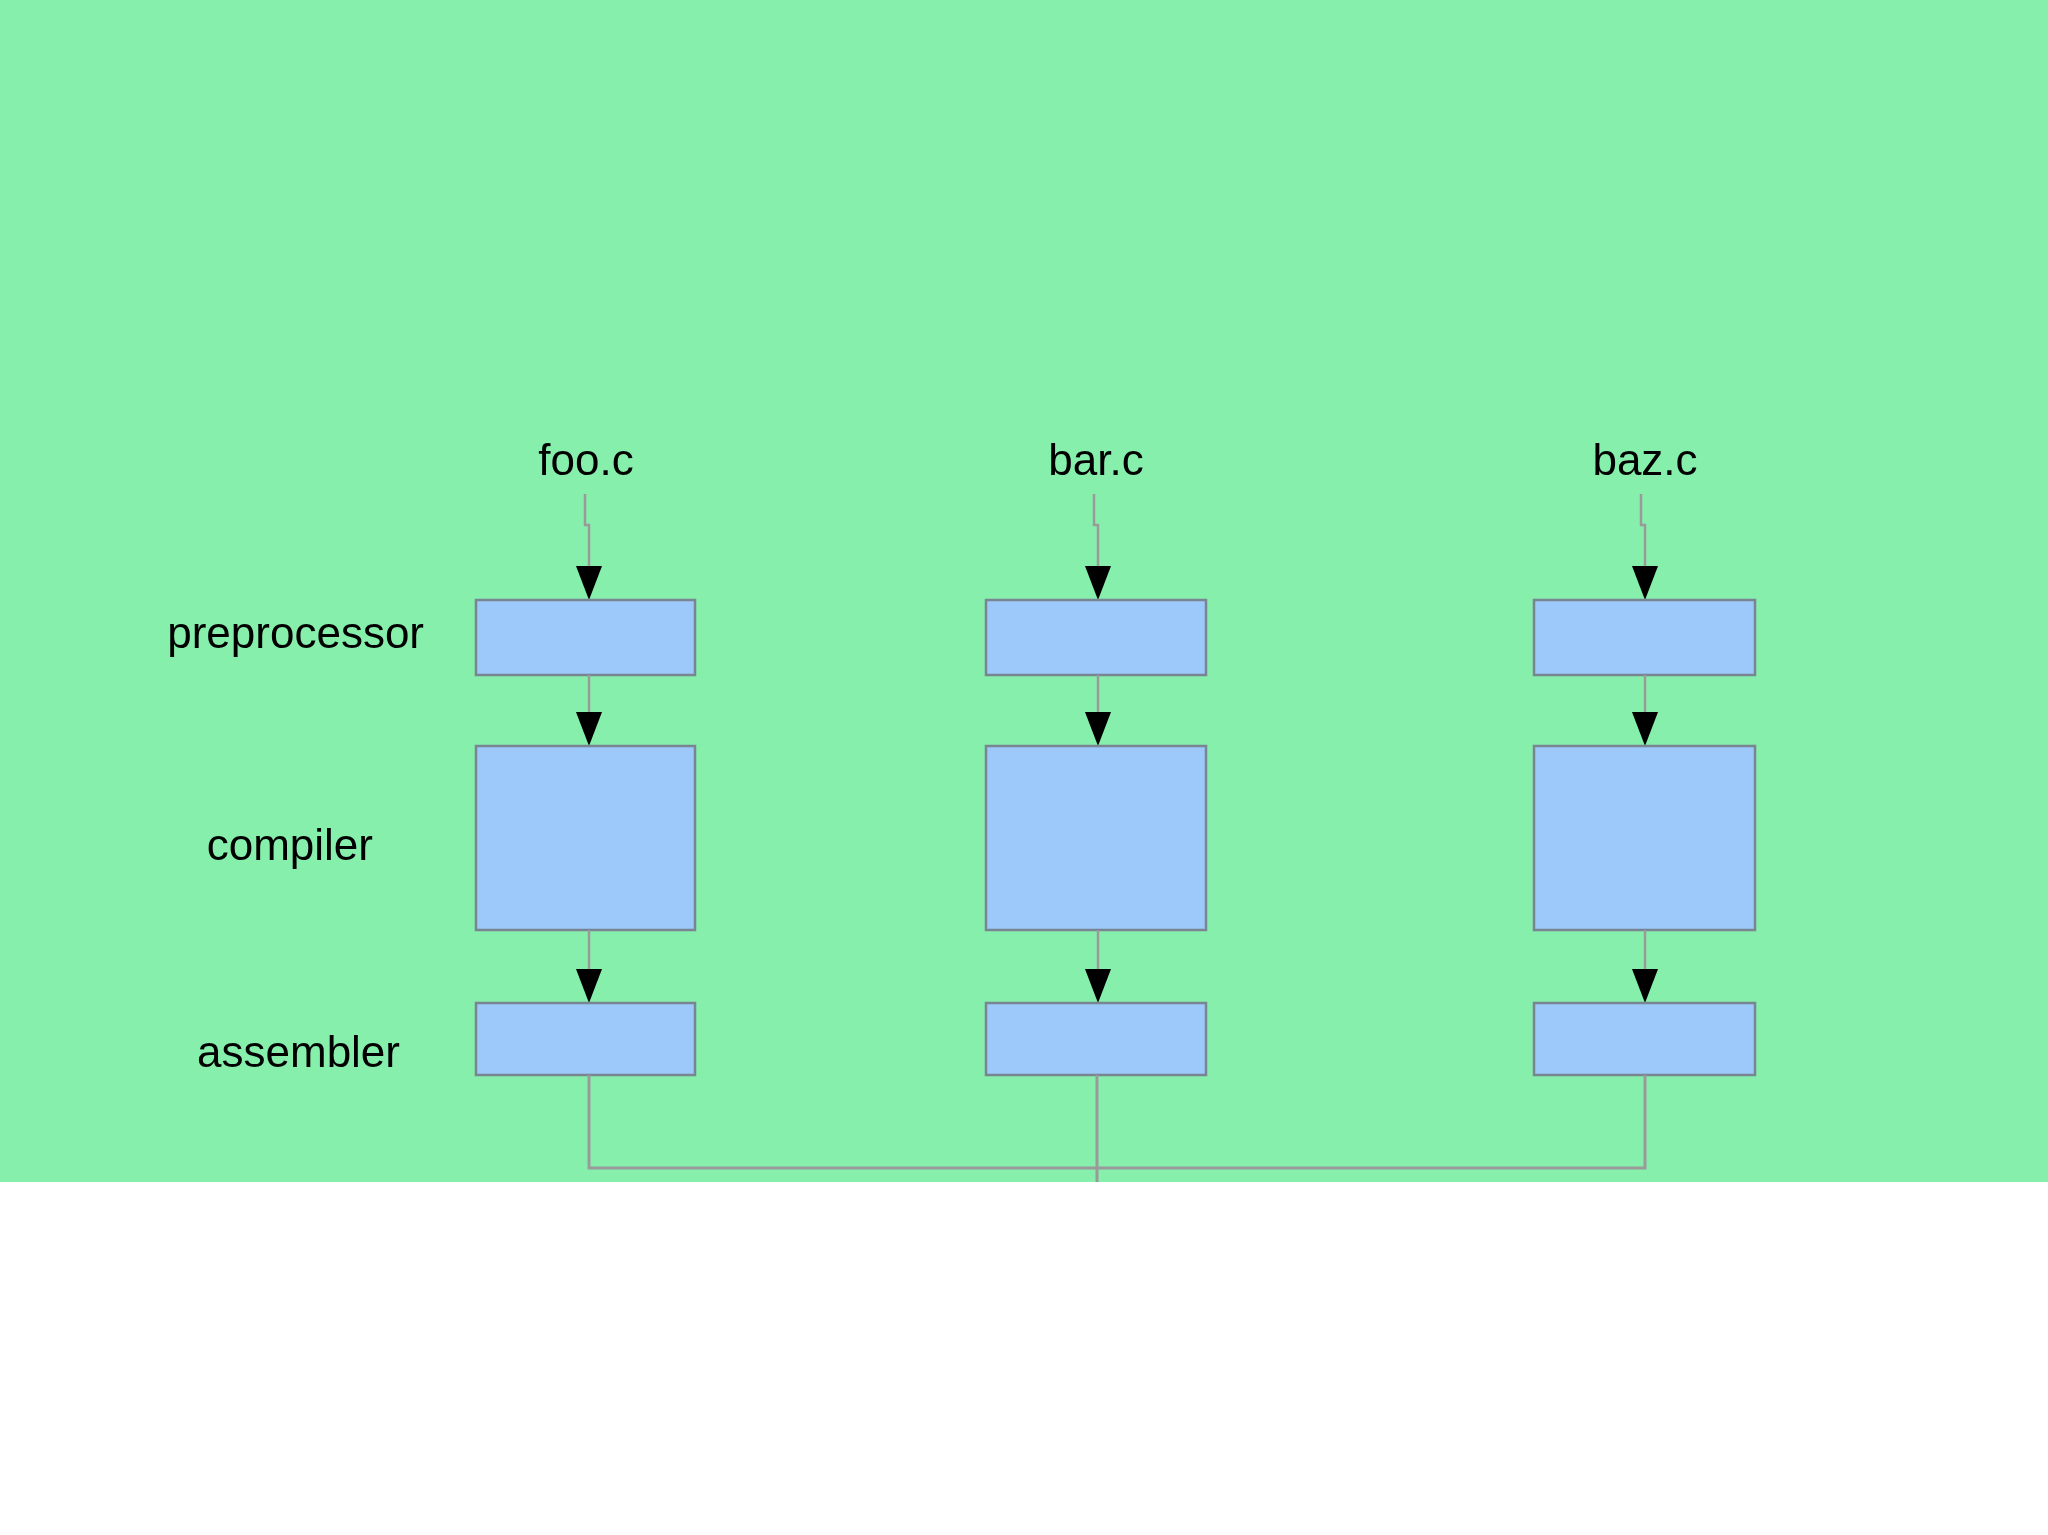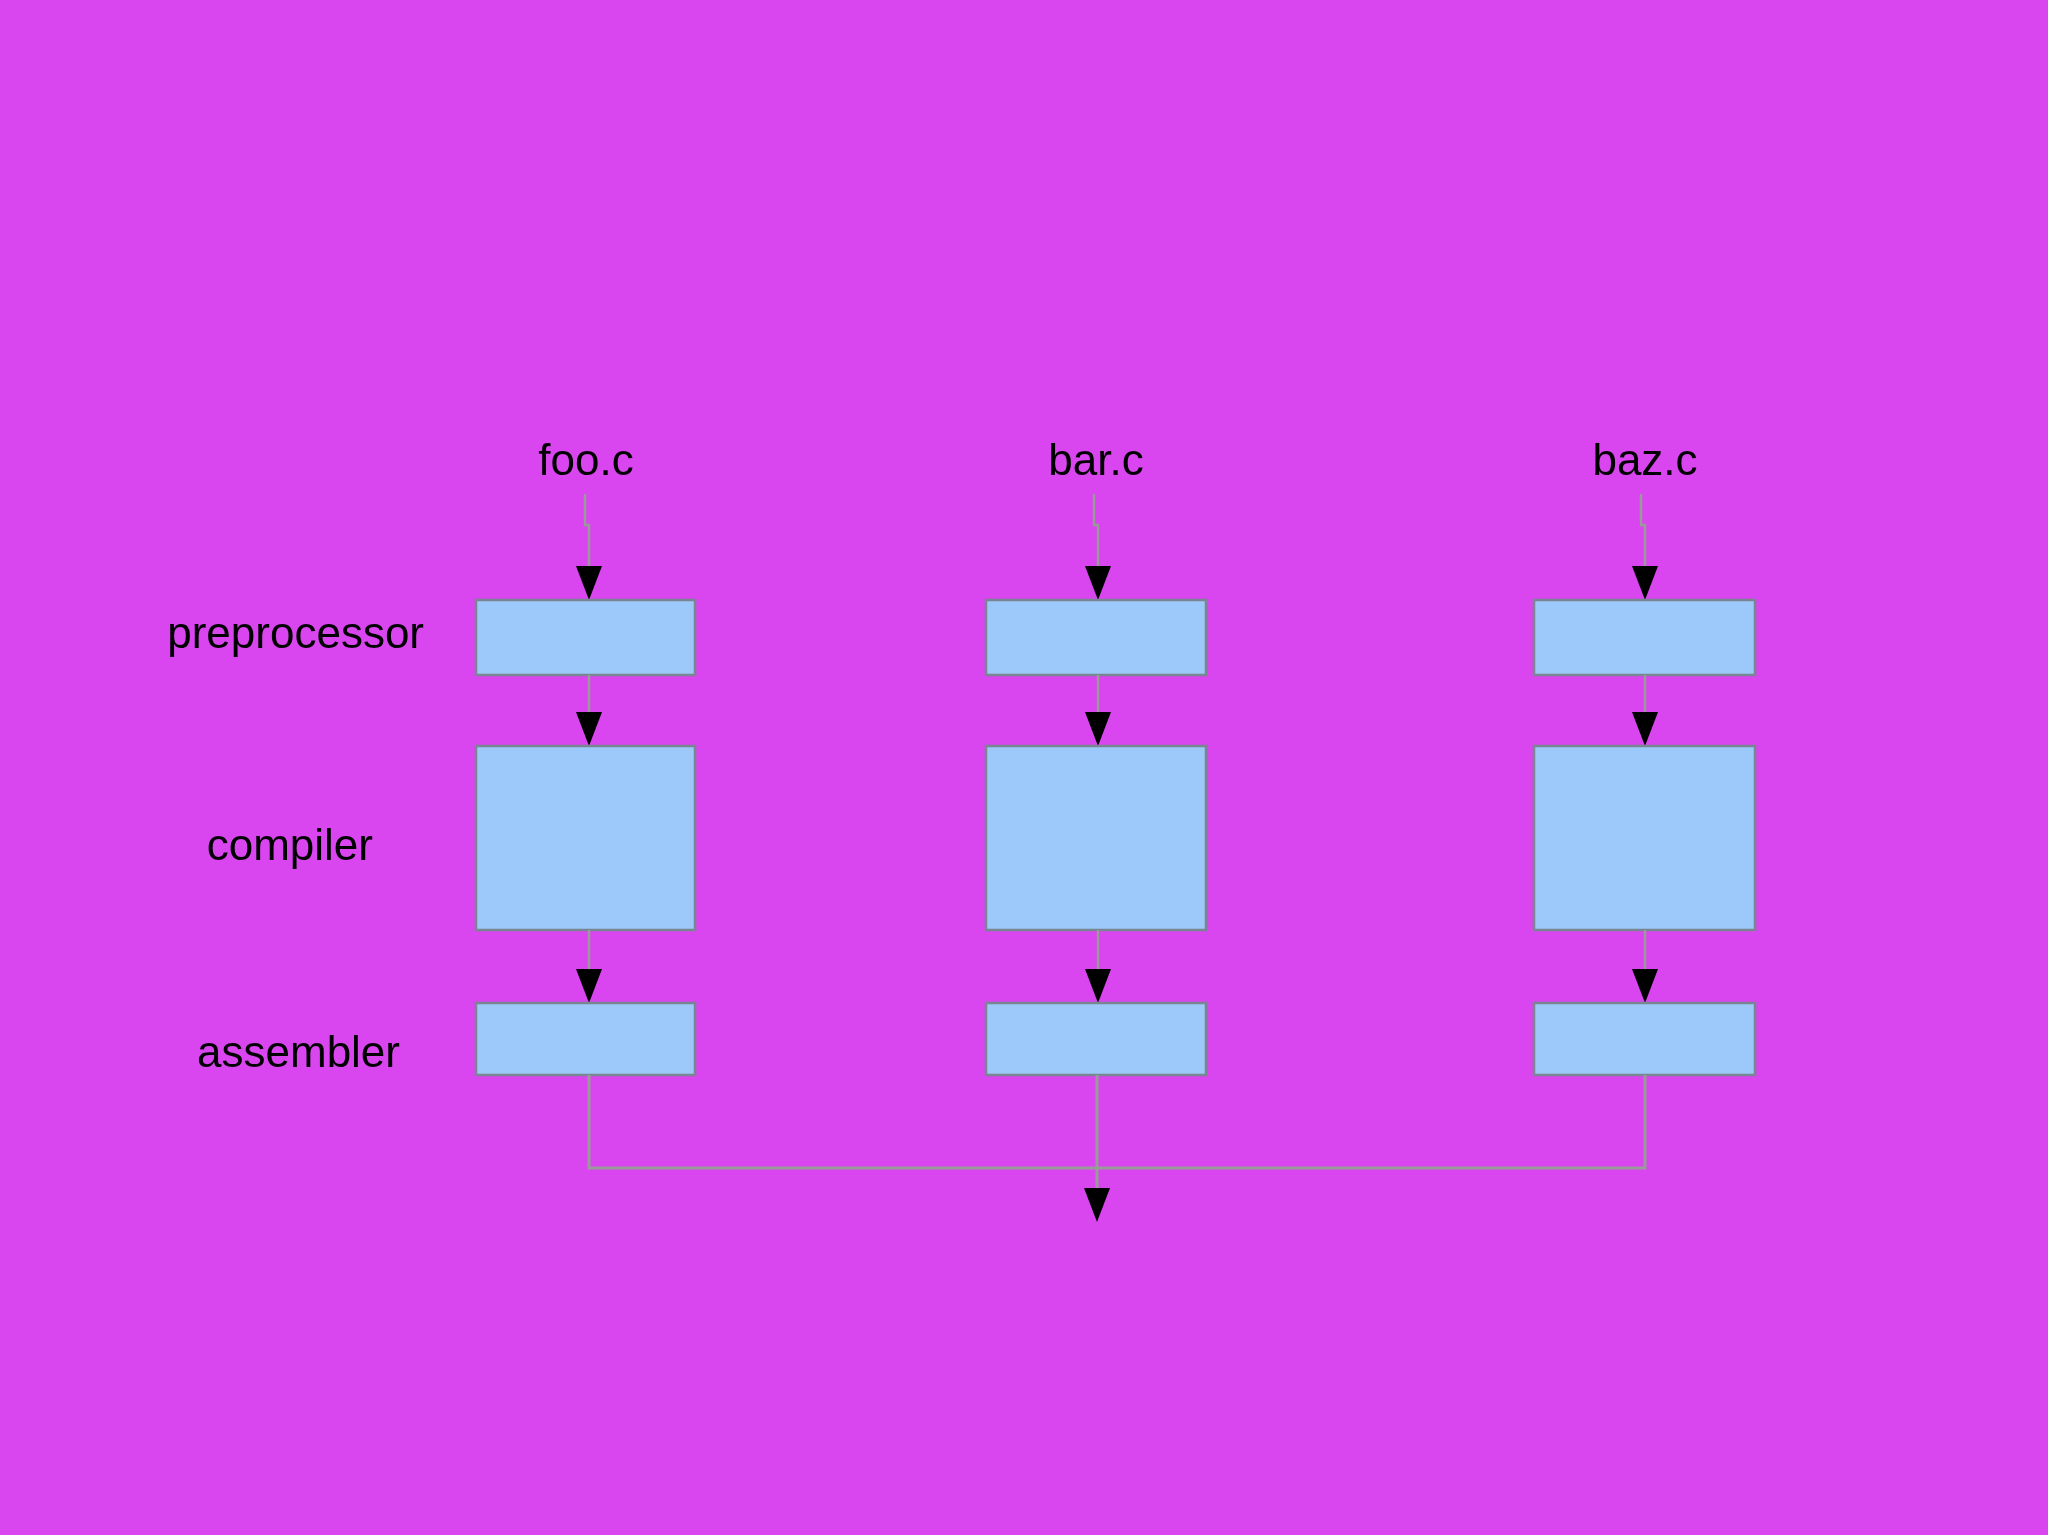--- a/index.html
+++ b/index.html
@@ -3,22 +3,22 @@
 <meta charset="utf-8">
 <style>
   html, body {
     margin: 0;
     padding: 0;
     background: #ffffff;
   }
   #canvas {
     position: relative;
     width: 2048px;
-    height: 1535px;
-    background: #d946ef;
+    height: 1182px;
+    background: #86efac;
     font-family: "Liberation Sans", sans-serif;
     overflow: hidden;
   }
   #diagram-svg {
     position: absolute;
     left: 0;
     top: 0;
     width: 2048px;
     height: 1535px;
   }

